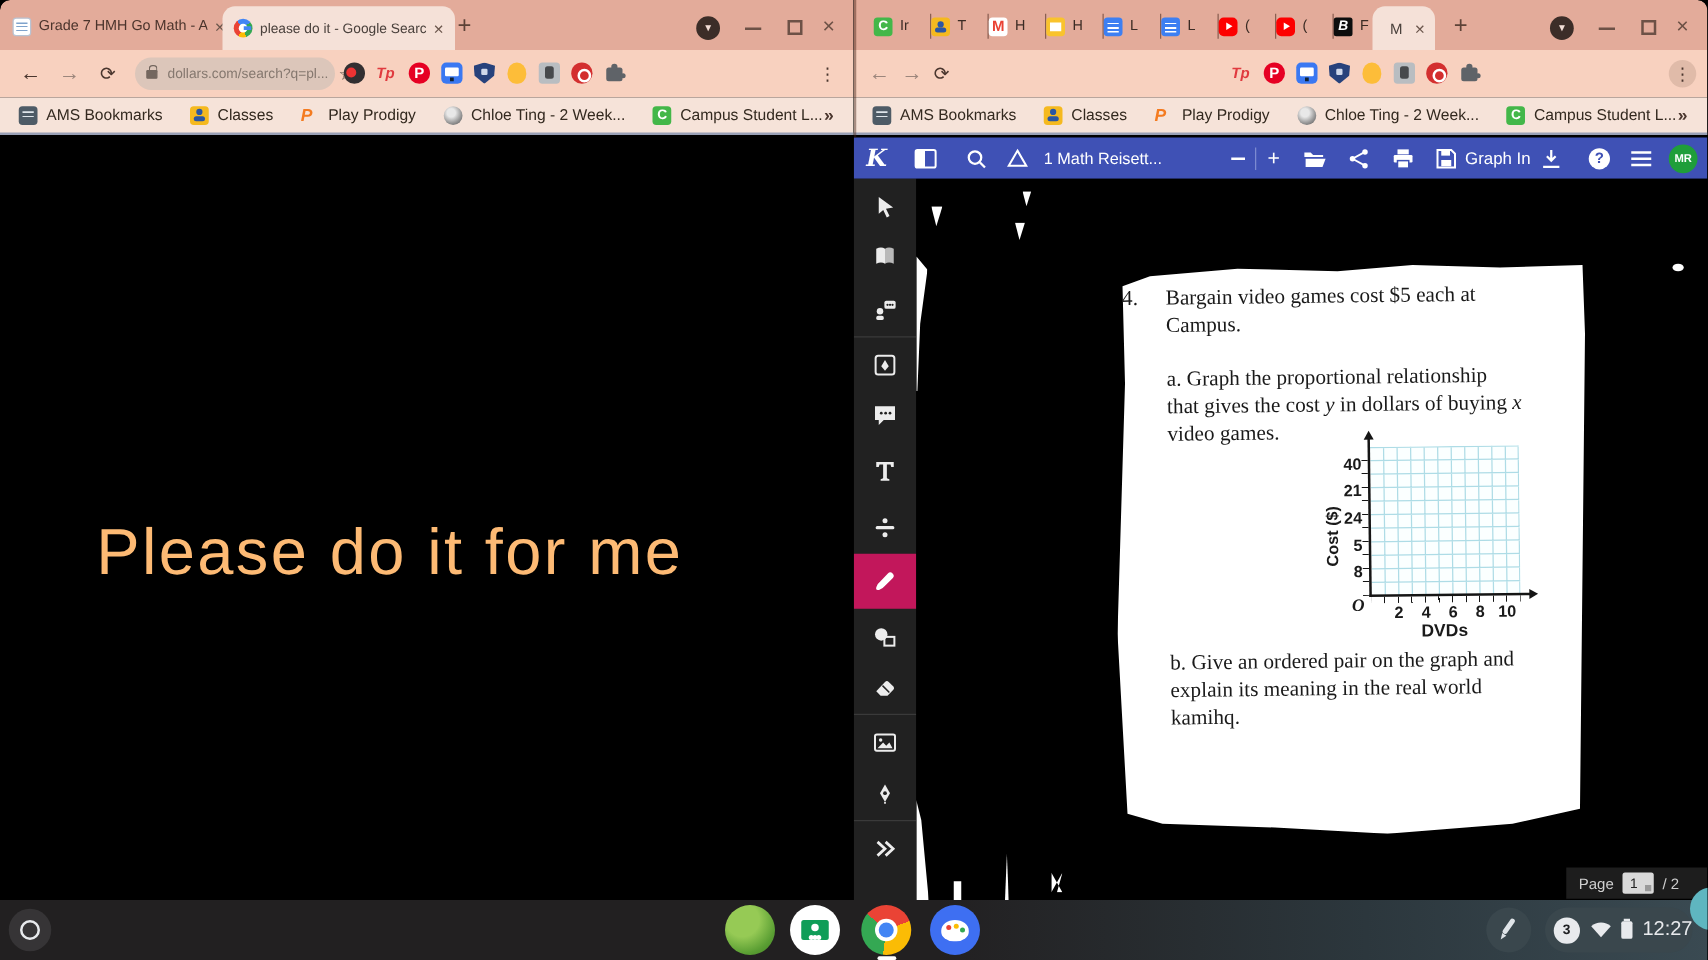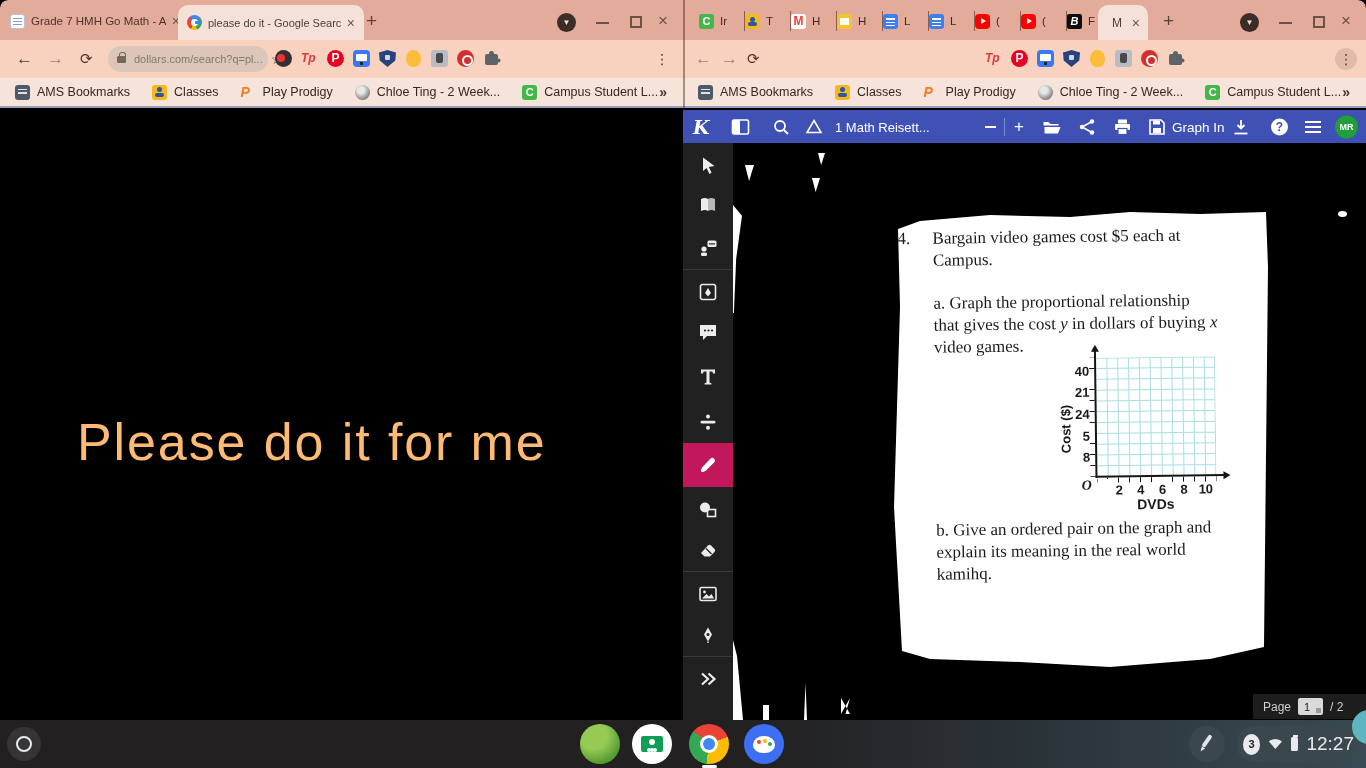--- a/index.html
+++ b/index.html
@@ -171,21 +171,21 @@
 .chrome-active{position:absolute;left:702px;top:45px;width:15px;height:3px;border-radius:2px;background:#fff}
 .stylus{position:absolute;left:1189px;top:6px;width:36px;height:36px;border-radius:50%;background:#3a474d}
 .stylus::before{content:"";position:absolute;left:16px;top:8px;width:4px;height:14px;background:#dfe4e8;border-radius:2px;transform:rotate(35deg)}
 .stylus::after{content:"";position:absolute;left:11px;top:21px;width:0;height:0;border-top:5px solid #dfe4e8;border-left:2px solid transparent;border-right:2px solid transparent;transform:rotate(35deg)}
 .tealcorner{position:absolute;left:1352px;top:-10px;width:34px;height:34px;border-radius:50%;background:#5fb6c0}
 .statuspill{position:absolute;left:1236px;top:6px;width:118px;height:36px;border-radius:18px;background:#3a474d;display:flex;align-items:center;padding-left:7px;gap:8px}
 .notif{width:21px;height:21px;border-radius:50%;background:#e8eaed;color:#202124;font-weight:bold;font-size:11px;text-align:center;line-height:21px}
 .wifi{width:18px;height:14px}
 .batt{width:9px;height:14px;background:#e8eaed;border-radius:1.5px;position:relative}
 .batt::before{content:"";position:absolute;left:2px;top:-2px;width:5px;height:2px;background:#e8eaed}
-.time{color:#e8eaed;font-size:19px}
+.time{color:#e8eaed;font-size:16px}
 svg.tool{display:block}
 </style>
 </head>
 <body>
 
 <div class="win" id="win-left">
   <div class="tabstrip">
     <div class="tab-inactive">
       <span class="fav fav-doc"></span>
       <span class="tlabel">Grade 7 HMH Go Math - Answ</span>

